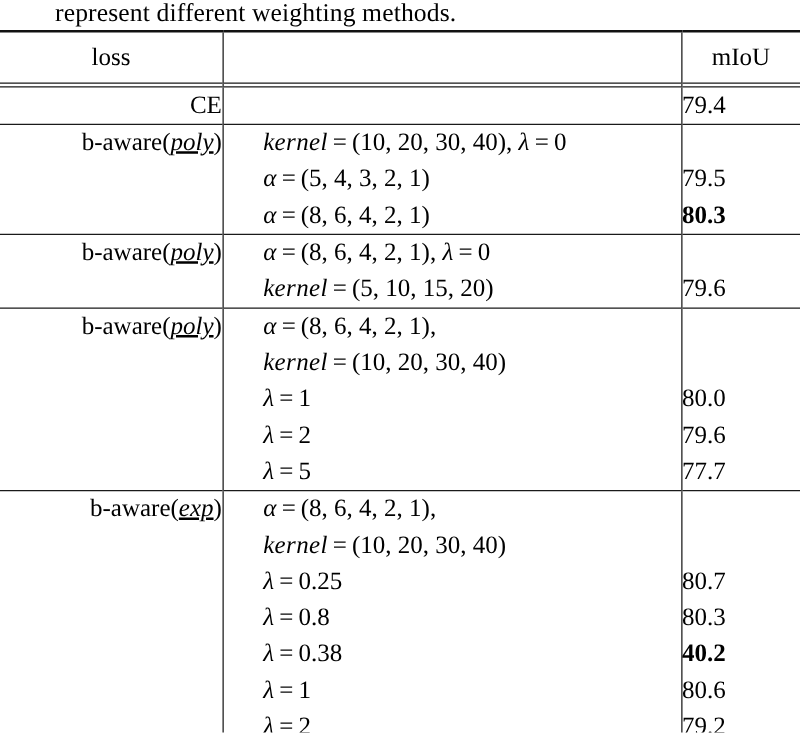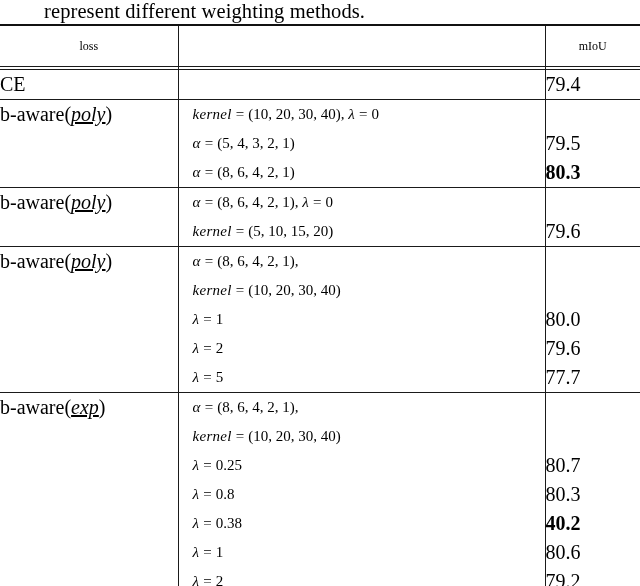--- a/index.html
+++ b/index.html
@@ -68,32 +68,32 @@
   tr.rule > *      { border-top: 1.6px solid #1a1a1a; }
   tr.botrule > *   { border-bottom: 2.2px solid #111111; }
 
   
   .ctr  { text-align: center; }
   .lft  { text-align: left; }
 
   .hdr {
     font-family: "Liberation Serif", "DejaVu Serif", serif;
     font-weight: bold;
-    font-size: 12px;
+    font-size: 20px;
     line-height: 30px;
     padding-top: 5px !important;
     padding-bottom: 5px !important;
   }
 
   .mathline {
     font-family: "Liberation Serif", "DejaVu Serif", serif;
-    font-size: 15px;
+    font-size: 20px;
     line-height: 29px;
     white-space: nowrap;
-    padding-left: 14px;
+    padding-left: 32px;
   }
   .mathline .mi {       
     font-style: italic;
     letter-spacing: 0.3px;
   }
   .mathline .op {       
     padding: 0 4px;
   }
   .mathline .num {
     font-style: normal;
@@ -105,21 +105,21 @@
   .val {
     font-size: 20px;
     line-height: 29px;
     text-align: left;
   }
   .val.bold { font-weight: bold; }
 
   .lbl {
     font-size: 20px;
     line-height: 29px;
-    text-align: left;
+    text-align: right;
     white-space: nowrap;
   }
   .lbl .it { font-style: italic; text-decoration: underline; }
 
   .pad-t4  { padding-top: 4px; }
   .pad-t34 { padding-top: 33px; }
   .pad-t2  { padding-top: 2px; }
   .pb6     { padding-bottom: 7px; }
   .pb4     { padding-bottom: 5px; }
 </style>

